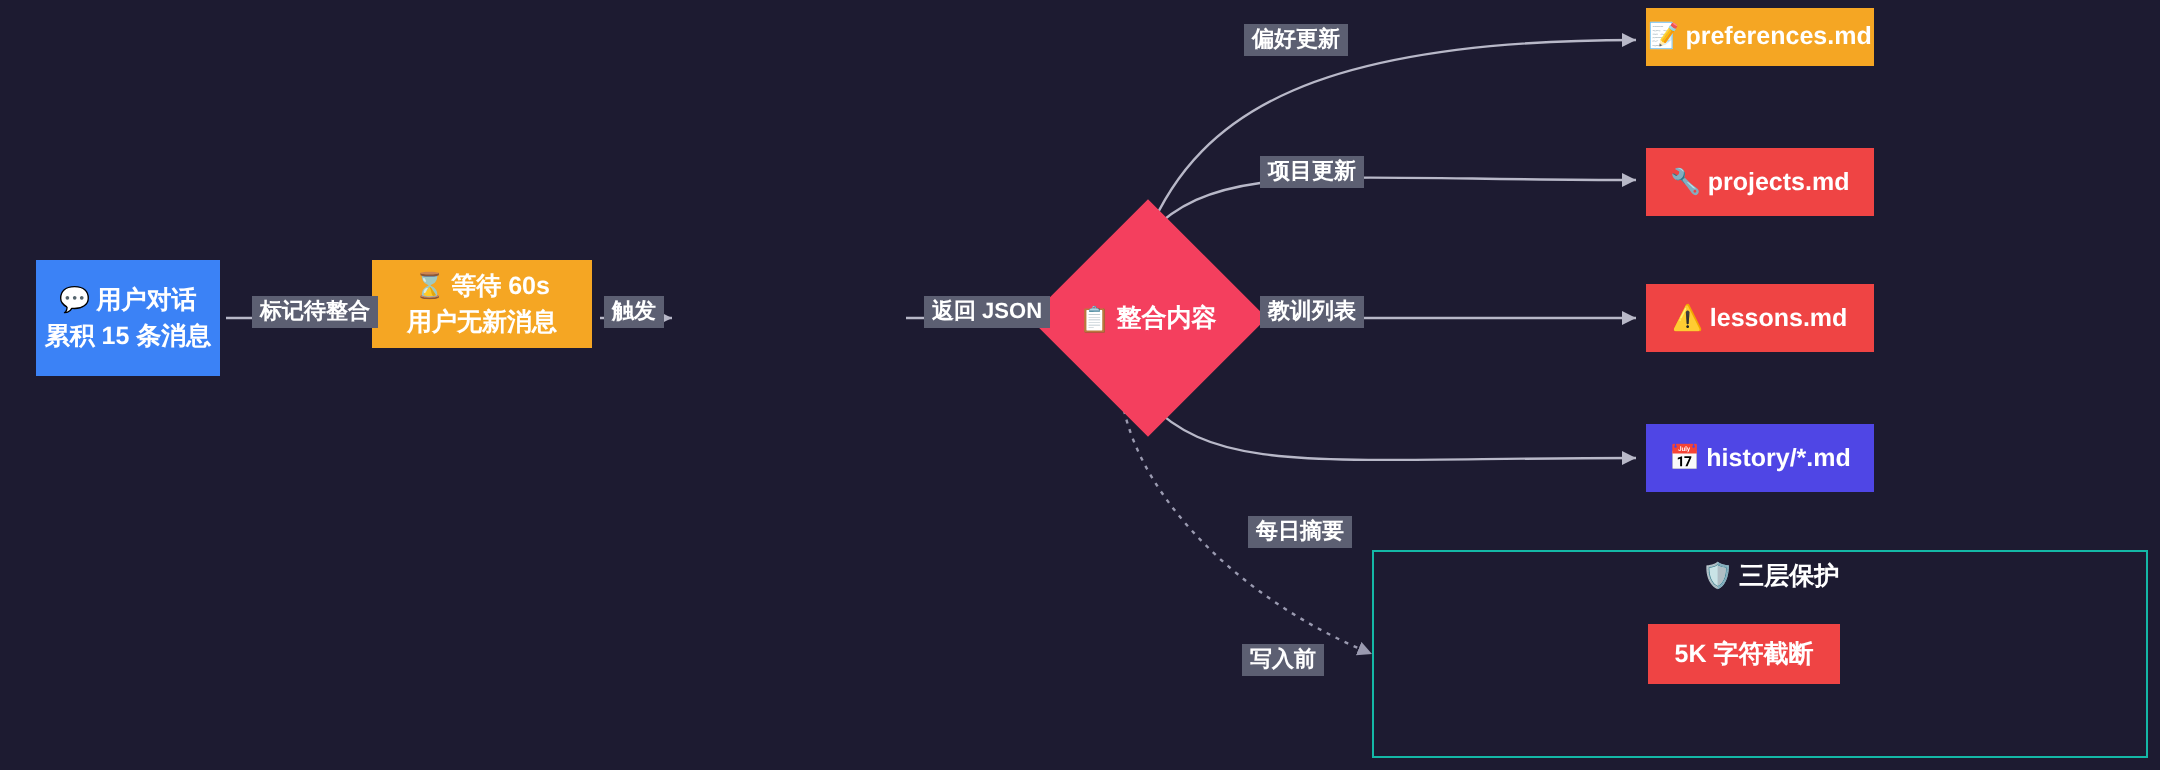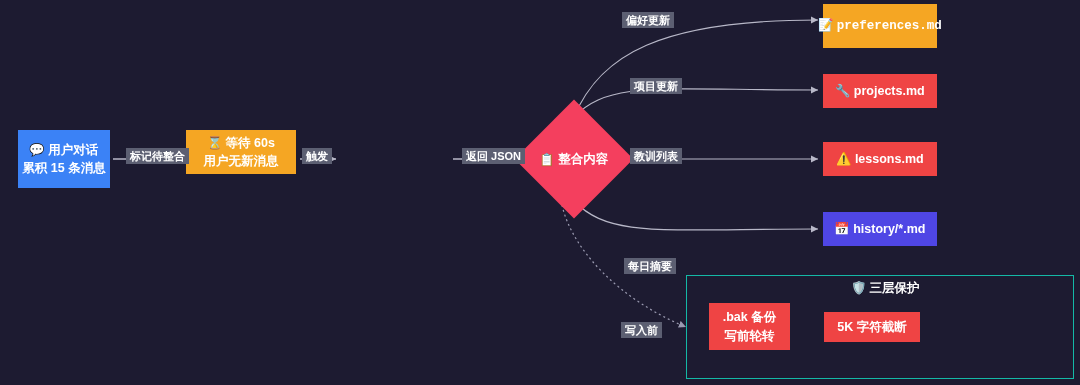--- a/index.html
+++ b/index.html
@@ -154,21 +154,21 @@
         <span>整合内容</span>
     </div>
   </div>
 
   <div class="edge-label" style="left:622px; top:12px;">偏好更新</div>
   <div class="edge-label" style="left:630px; top:78px;">项目更新</div>
   <div class="edge-label" style="left:630px; top:148px;">教训列表</div>
   <div class="edge-label" style="left:624px; top:218px;margin-top:40px;">每日摘要</div>
   <div class="edge-label" style="left:621px; top:322px;">写入前</div>
 
-  <div class="node n-orange" style="left:823px; top:4px; width:114px; height:44px;font-family:Liberation Mono, monospace;">
+  <div class="node n-orange" style="left:823px; top:4px; width:114px; height:29px;">
     <div class="line-top">
       <span class="ico">📝</span><span>preferences.md</span>
     </div>
   </div>
 
   <div class="node n-green" style="left:823px; top:74px; width:114px; height:34px;">
     <div class="line-top">
       <span class="ico">🔧</span><span>projects.md</span>
     </div>
   </div>
@@ -184,23 +184,19 @@
       <span class="ico">📅</span><span>history/*.md</span>
     </div>
   </div>
 
   <div class="group-box" style="left:686px; top:275px; width:388px; height:104px;"></div>
 
   <div class="group-title" style="left:851px; top:280px;">
     <span class="ico">🛡️</span><span>三层保护</span>
   </div>
 
-  <div class="node n-green" style="left:709px; top:303px; width:81px; height:47px;">
-    <div class="line-top">.bak 备份</div>
-    <div class="line-bottom">写前轮转</div>
-  </div>
 
   <div class="node n-green" style="left:824px; top:312px; width:96px; height:30px;">
     <div class="line-top">5K 字符截断</div>
   </div>
 
 
 </div>
 
 </body></html>

